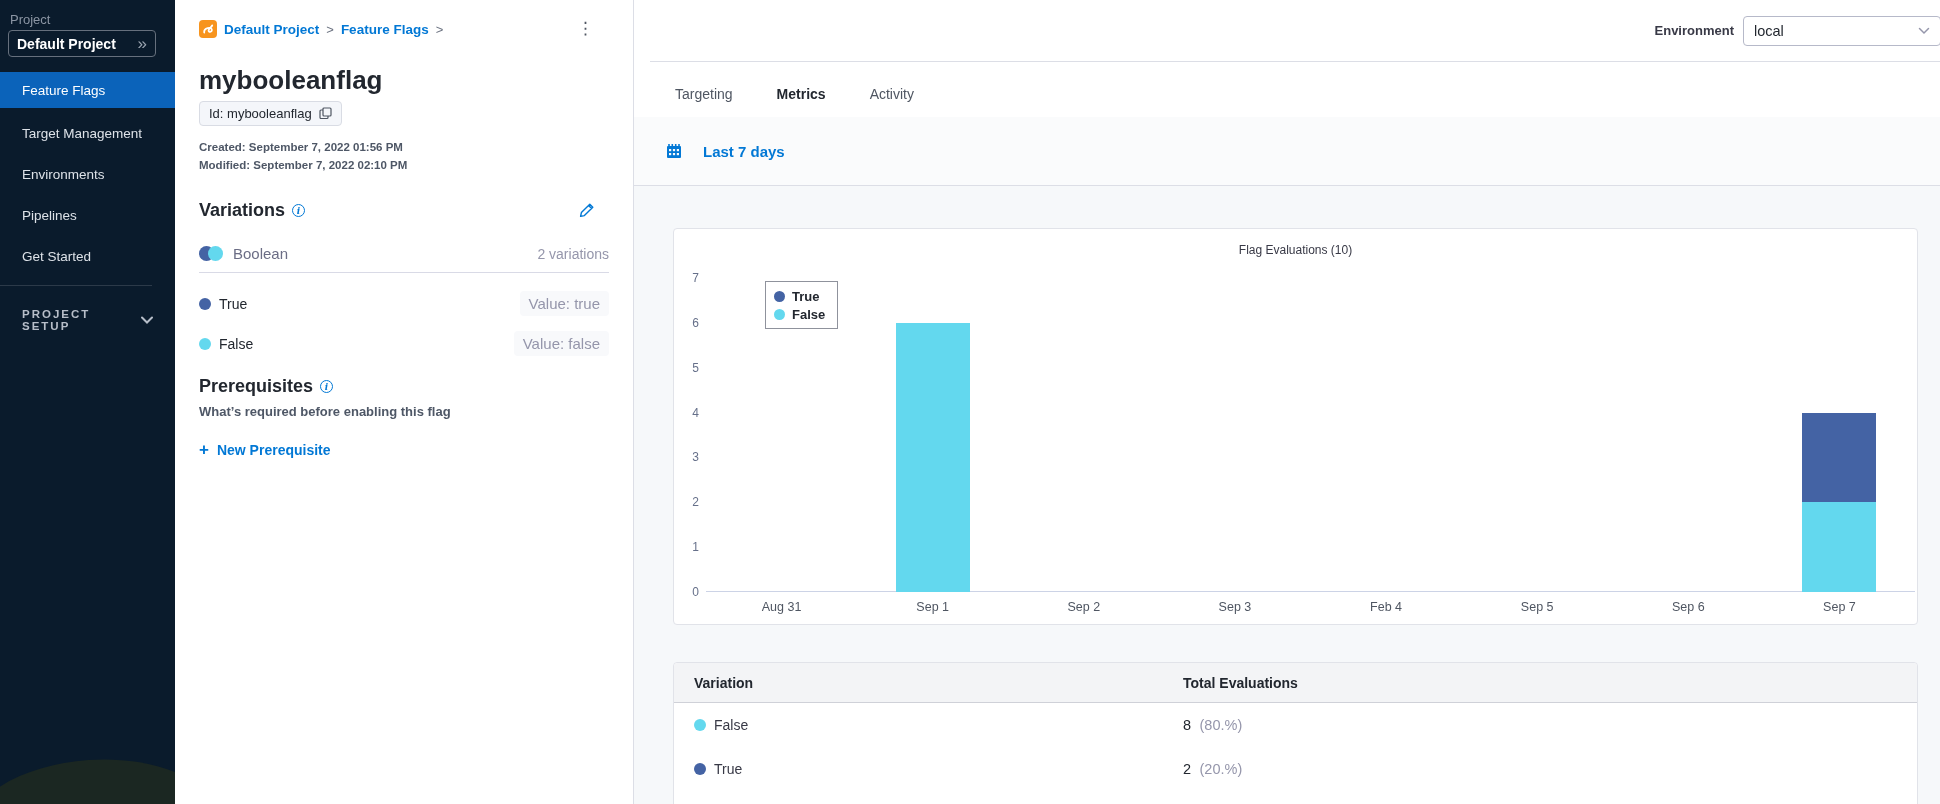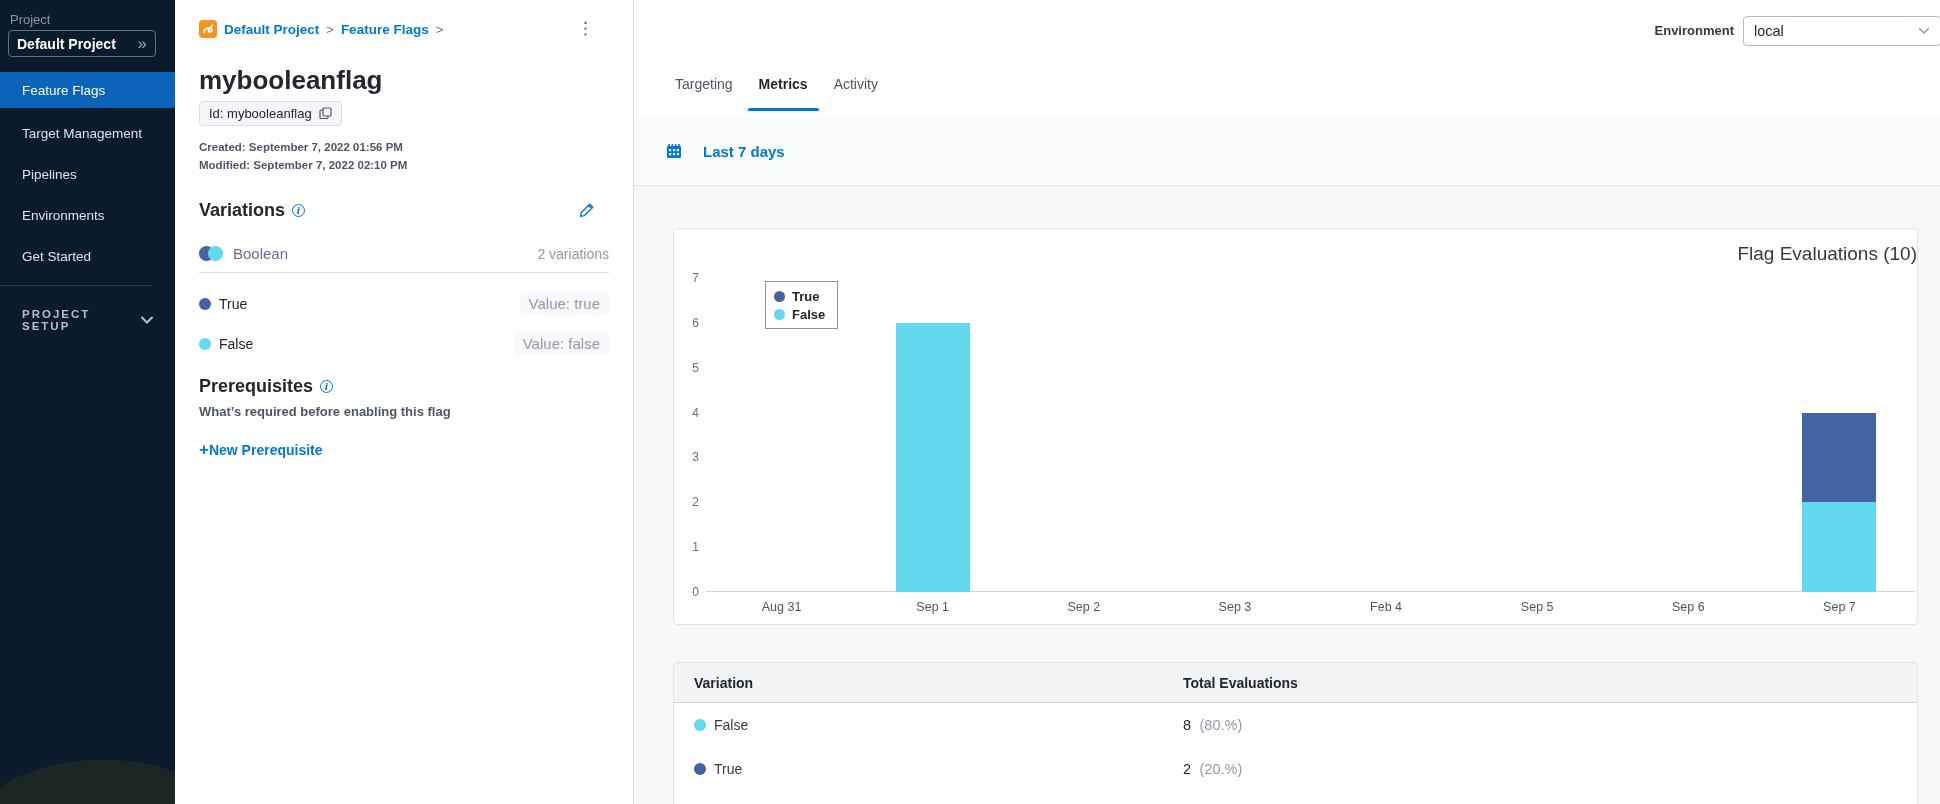--- a/index.html
+++ b/index.html
@@ -47,45 +47,45 @@
   .bool-dot { width:15px; height:15px; border-radius:50%; }
   .bool-dot.d2 { margin-left:-6px; }
   .bool-label { font-size:15px; color:#6b6d85; }
   .var-count { margin-left:auto; font-size:14px; color:#9596ab; }
   .var-divider { position:absolute; left:24px; right:24px; top:272px; height:1px; background:#d9dae6; }
   .variation-row { position:absolute; left:24px; right:24px; display:flex; align-items:center; }
   .var-dot { width:12px; height:12px; border-radius:50%; margin-right:8px; }
   .var-name { font-size:14px; color:#22272f; }
   .value-pill { margin-left:auto; background:#f8f9fb; border-radius:4px; padding:4px 9px; font-size:15px; color:#9596ab; }
   .prereq-desc { position:absolute; left:24px; top:404px; font-size:13px; font-weight:bold; color:#4e5766; }
-  .new-prereq { position:absolute; left:24px; top:441px; display:flex; align-items:center; gap:0; cursor:pointer; }
+  .new-prereq { position:absolute; left:24px; top:441px; display:flex; align-items:center; gap:8px; cursor:pointer; }
   .plus-icon::before { content:"+"; color:#0278d5; font-size:17px; font-weight:bold; line-height:1; }
   .new-prereq .np-text { font-size:14px; font-weight:bold; color:#0278d5; }
 
   
   .right-panel { position:absolute; left:633px; top:0; width:1307px; height:804px; border-left:1px solid #dcdee6; }
   .env-header { position:absolute; left:16px; top:0; width:100%; height:62px; background:#fff; border-bottom:1px solid #dcdee6;
       display:flex; align-items:center; justify-content:flex-end; padding-right:15px; }
   .env-label { font-size:13px; font-weight:bold; color:#383946; margin-right:9px; }
   .env-select { width:198px; height:30px; border:1px solid #b6b9c9; border-radius:4px; background:#fff;
       display:flex; align-items:center; justify-content:space-between; padding:0 10px; cursor:pointer; }
   .env-select .env-value { font-size:14.5px; color:#22272f; }
-  .tab-bar { position:absolute; left:0; top:56px; width:100%; height:55px; background:#fff; display:flex; align-items:stretch; padding-left:30px; gap:4px; }
+  .tab-bar { position:absolute; left:0; top:66px; width:100%; height:55px; background:#fff; display:flex; align-items:stretch; padding-left:30px; gap:22px; }
   .tab { display:flex; align-items:center; padding:0 11px; font-size:14px; color:#4f5662; cursor:pointer; position:relative; }
   .tab.active { font-weight:bold; color:#22272f; }
   .tab.active::after { content:""; position:absolute; left:0; right:0; bottom:0; height:3px; background:#0278d5; border-radius:2px 2px 0 0; }
   .filter-band { position:absolute; left:0; top:117px; width:100%; height:69px; background:#fafbfc; border-bottom:1px solid #dcdee6;
       display:flex; align-items:center; padding-left:32px; }
   .date-range-btn { display:flex; align-items:center; gap:21px; cursor:pointer; }
   .date-range-btn .dr-text { font-size:15px; font-weight:bold; color:#0278d5; }
   .content { position:absolute; left:0; top:186px; width:100%; height:618px; background:#f6f8fa; }
 
   
   .chart-card { position:absolute; left:39px; top:42px; width:1245px; height:397px; background:#fff; border:1px solid #e1e3e9; border-radius:4px; }
-  .chart-title { position:absolute; left:0; top:14px; width:100%; text-align:right; font-size:19px; color:#383946; }
+  .chart-title { position:absolute; left:0; top:14px; width:100%; text-align:center; font-size:12px; color:#383946; }
   .chart-plot { position:absolute; left:32px; top:49px; width:1209px; height:314px; }
   .axis-line { position:absolute; left:0; bottom:0; width:100%; height:1px; background:#ccd3e6; }
   .ytick { position:absolute; right:100%; margin-right:7px; font-size:12px; color:#66708a; transform:translateY(-50%); }
   .xtick { position:absolute; top:100%; margin-top:8px; font-size:12.5px; color:#4f5662; text-align:center; transform:translateX(-50%); white-space:nowrap; }
   .bar-seg { position:absolute; }
   .chart-legend { position:absolute; left:59px; top:3px; background:#fff; border:1px solid #8f929c; padding:5px 12px 5px 8px; z-index:2; }
   .legend-row { display:flex; align-items:center; gap:7px; height:18px; }
   .legend-dot { width:11px; height:11px; border-radius:50%; }
   .legend-text { font-size:13px; font-weight:bold; color:#22272f; }
 
@@ -110,22 +110,22 @@
 
   <div class="sidebar">
     <div class="project-label">Project</div>
     <div class="project-select">
       <span class="ps-text">Default Project</span>
       <span class="dbl-chevron"></span>
     </div>
     <div class="nav">
       <div class="nav-item active">Feature Flags</div>
       <div class="nav-item">Target Management</div>
+      <div class="nav-item">Environments</div>
       <div class="nav-item">Pipelines</div>
-      <div class="nav-item">Environments</div>
       <div class="nav-item">Get Started</div>
     </div>
     <div class="side-divider"></div>
     <div class="project-setup">
       <span class="ps-label">PROJECT SETUP</span>
       <span>
         <svg width="12" height="8" viewBox="0 0 12 8">
             <path d="M1 1.5 L6 6.5 L11 1.5" stroke="#b7bec9" stroke-width="2" fill="none" stroke-linecap="round"></path>
           </svg>
       </span>

